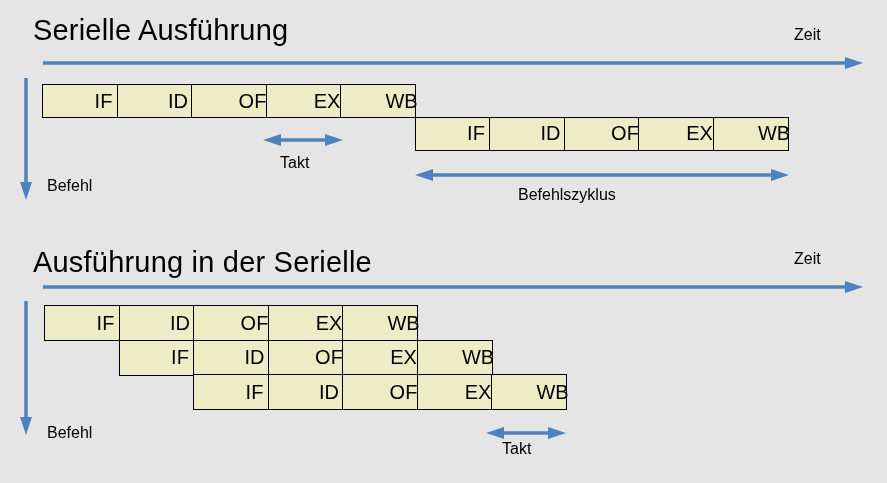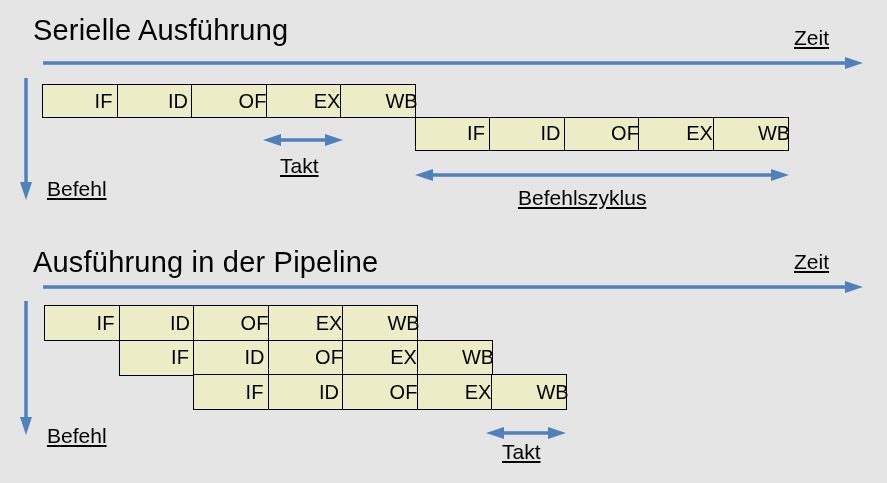--- a/index.html
+++ b/index.html
@@ -20,23 +20,22 @@
     background: #e5e5e5;
     overflow: hidden;
   }
   .abs { position: absolute; }
   .section-title {
     font-size: 29px;
     letter-spacing: 0.2px;
     white-space: nowrap;
   }
   .small-label {
-    font-size: 21px;
+    font-size: 16px;
     white-space: nowrap;
-    text-decoration: underline;
   }
   .stage-row {
     position: absolute;
     display: flex;
   }
   .cell {
     width: 76px;
     border: 1.5px solid var(--box-border);
     background: var(--box-fill);
     display: flex;
@@ -101,21 +100,21 @@
 
   <div class="abs small-label" style="left:47px; top:177px;">Befehl</div>
 
   <svg class="arrow" style="left:415px; top:167px;" width="374" height="16">
     <polygon class="afill" points="0,8 18,2 18,14"></polygon>
     <line class="astroke" x1="14" y1="8" x2="360" y2="8"></line>
     <polygon class="afill" points="374,8 356,2 356,14"></polygon>
   </svg>
   <div class="abs small-label" style="left:518px; top:186px;">Befehlszyklus</div>
 
-  <div class="abs section-title" style="left:33px; top:246px;">Ausführung in der Pipeline</div>
+  <div class="abs section-title" style="left:33px; top:246px;">Ausführung in der Serielle</div>
 
   <div class="abs small-label" style="left:794px; top:250px;">Zeit</div>
 
   <svg class="arrow" style="left:43px; top:279px;" width="820" height="16">
     <line class="astroke" x1="0" y1="8" x2="803" y2="8"></line>
     <polygon class="afill" points="820,8 802,2 802,14"></polygon>
   </svg>
 
   <svg class="arrow" style="left:17px; top:301px;" width="18" height="134">
     <line class="astroke" x1="9" y1="0" x2="9" y2="116"></line>

